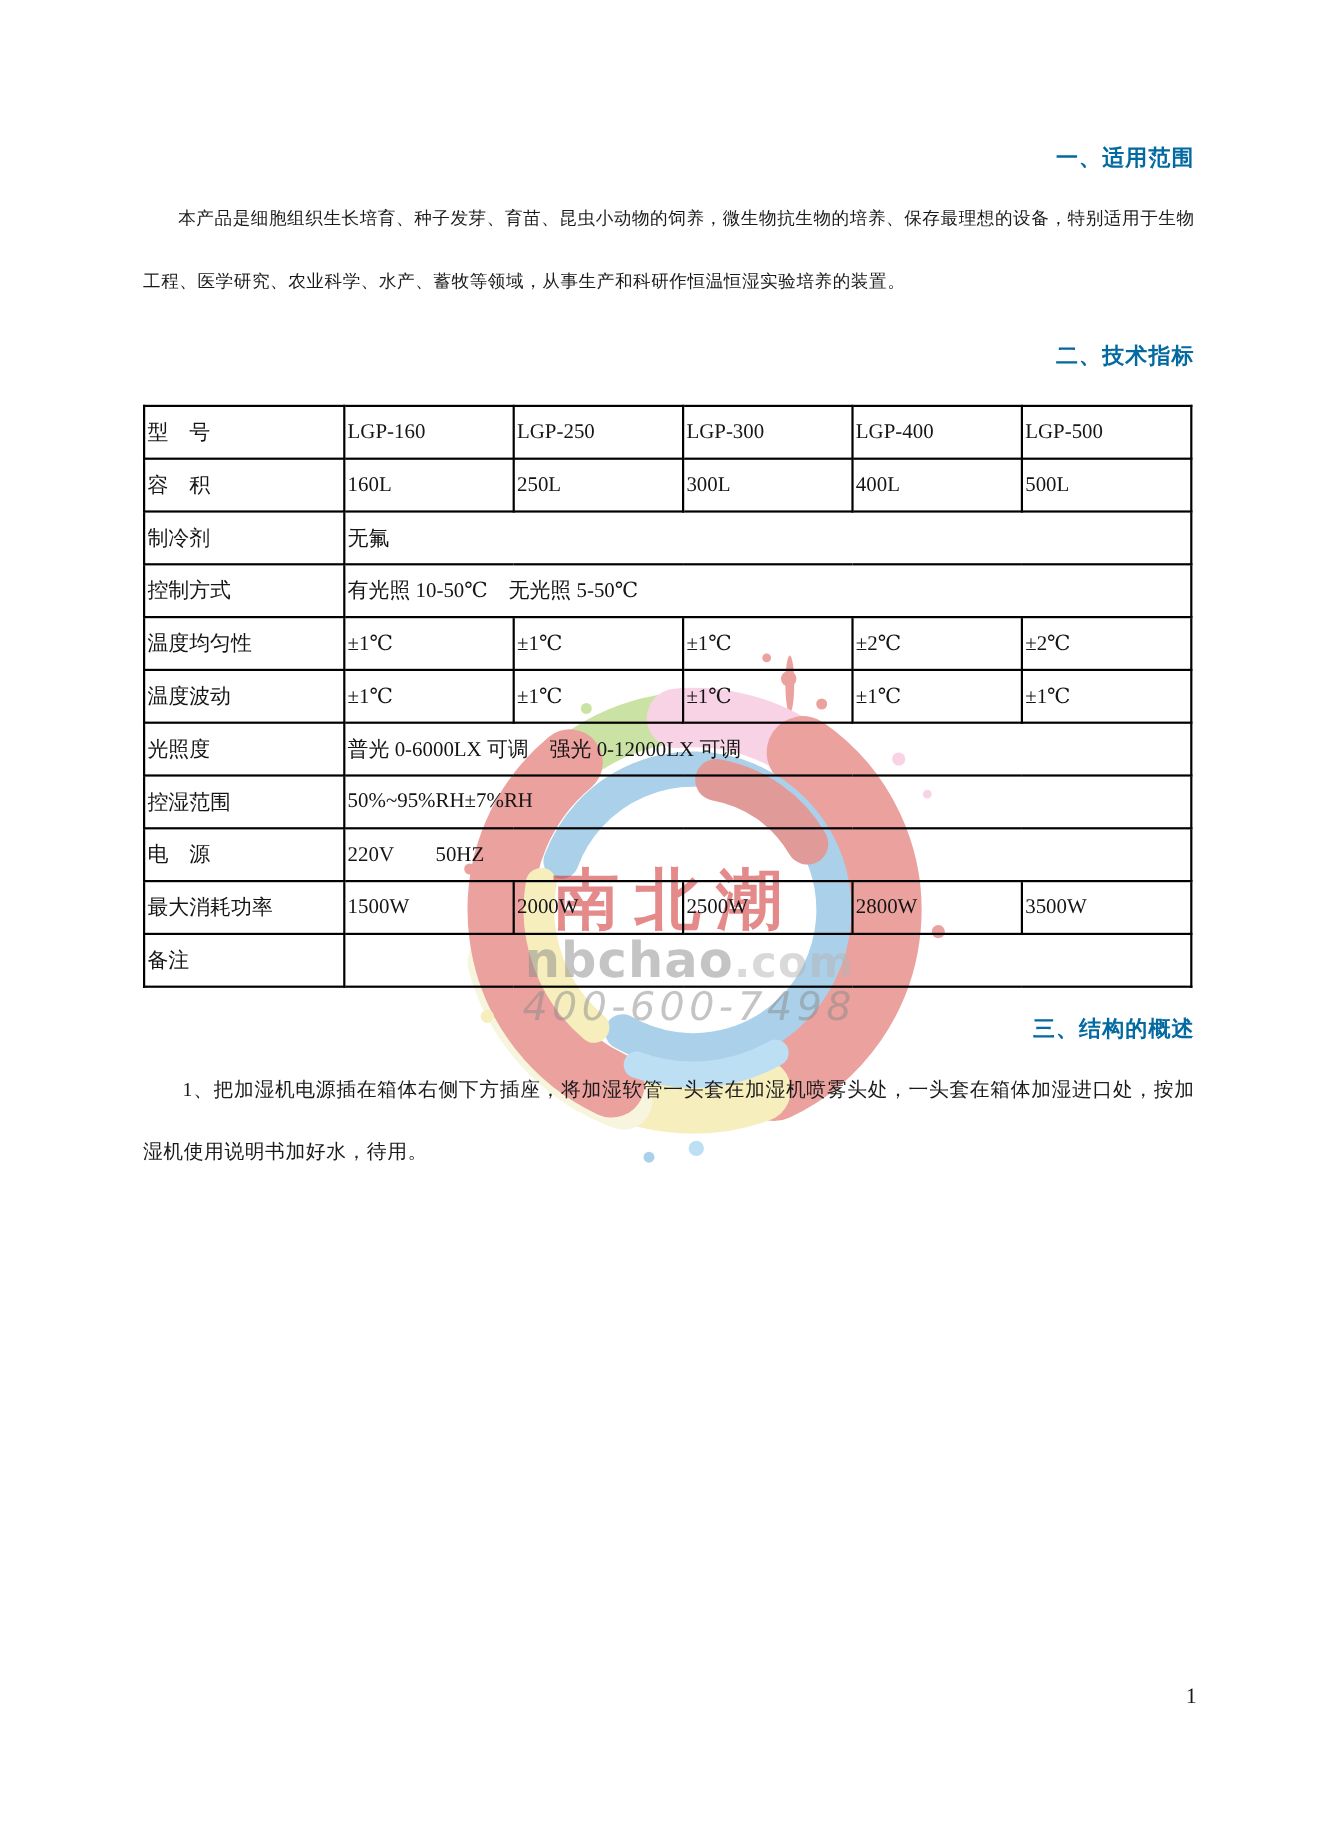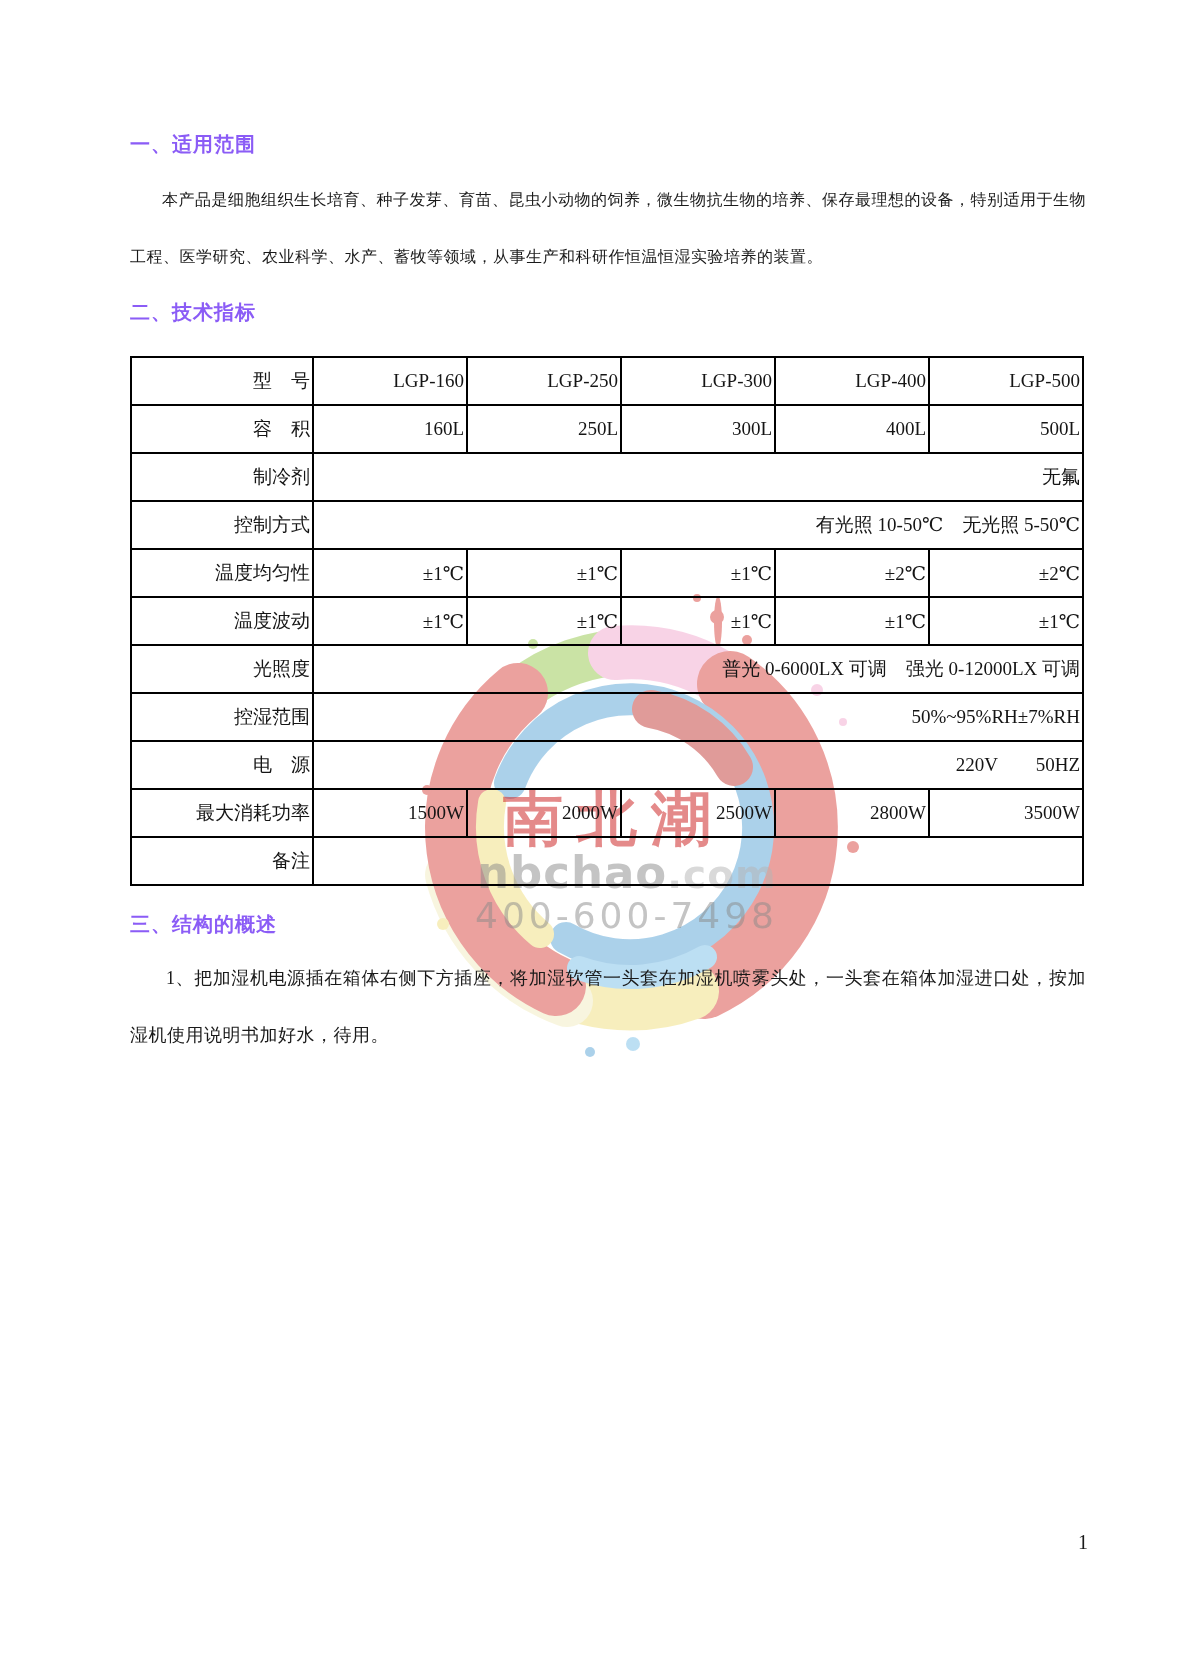--- a/index.html
+++ b/index.html
@@ -4,36 +4,37 @@
 <style>
   html, body { margin:0; padding:0; background:#ffffff; }
   .page {
     position:relative; width:1200px; height:1661px; background:#ffffff;
     overflow:hidden; color:#161616;
     font-family:"Liberation Serif","DejaVu Serif",serif;
   }
   .content { position:absolute; left:130px; top:130px; width:956px; z-index:1; }
   h2.sec {
     margin:0; font-size:20px; font-weight:bold; line-height:28px;
-    color:#8b5cf6; font-family:Liberation Serif, serif;
+    color:#0369a1; font-family:Liberation Serif, serif;
     letter-spacing:1px;
+    text-align:right;
   }
   p.body {
     margin:0; font-size:16px; line-height:57px; letter-spacing:0.5px;
     text-align:justify; text-indent:2em; color:#1a1a1a;
   }
   #para-s1 { margin-top:13px; }
-  #sec2-title { margin-top:13px; }
+  #sec2-title { margin-top:25px; }
   table.spec {
     border-collapse:collapse; table-layout:fixed; width:952px;
     margin-top:30px; background:transparent;
   }
   table.spec td {
     border:2px solid #000; height:46px; padding:0 2px;
-    text-align:right; vertical-align:middle;
+    text-align:left; vertical-align:middle;
     font-size:19px; color:#151515; overflow:hidden;
   }
   #sec3-title { margin-top:24px; }
   #para-s3-1 { margin-top:14px; }
   #para-s3-2 { margin-top:7px; }
   #para-s3-3 { margin-top:12px; font-size:18px; }
   .page-number {
     position:absolute; top:1530px; right:112px; z-index:1;
     font-size:20px; line-height:24px; color:#1a1a1a;
   }
@@ -86,21 +87,21 @@
       <circle cx="458" cy="130" r="4" fill="#f2a8cf"></circle>
       <circle cx="468" cy="255" r="6" fill="#d9453f"></circle>
       <circle cx="248" cy="452" r="7" fill="#7cc0e8"></circle>
       <circle cx="205" cy="460" r="5" fill="#5aa4d6"></circle>
       <circle cx="58" cy="332" r="6" fill="#f0df7d"></circle>
       <circle cx="42" cy="198" r="5" fill="#d9453f"></circle>
       <circle cx="148" cy="52" r="5" fill="#96c94e"></circle>
     </svg>
     <div class="wm-text wm-domain" style="color: rgb(138, 138, 138);"><span>nbchao</span><span class="suffix" style="color: rgb(181, 181, 181);">.com</span></div>
     <div class="wm-text wm-brand" style="color: rgb(207, 43, 43);">南北潮</div>
-    <div class="wm-text wm-phone" style="color: rgb(138, 138, 138);">400-600-7498</div>
+    <div class="wm-text wm-phone" style="color: rgb(138, 138, 138); font-style: italic;">400-600-7498</div>
   </div>
 
   <div class="content">
 
     <h2 class="sec" id="sec1-title">一、适用范围</h2>
 
     <p class="body" id="para-s1">本产品是细胞组织生长培育、种子发芽、育苗、昆虫小动物的饲养，微生物抗生物的培养、保存最理想的设备，特别适用于生物工程、医学研究、农业科学、水产、蓄牧等领域，从事生产和科研作恒温恒湿实验培养的装置。</p>
 
     <h2 class="sec" id="sec2-title">二、技术指标</h2>
 

